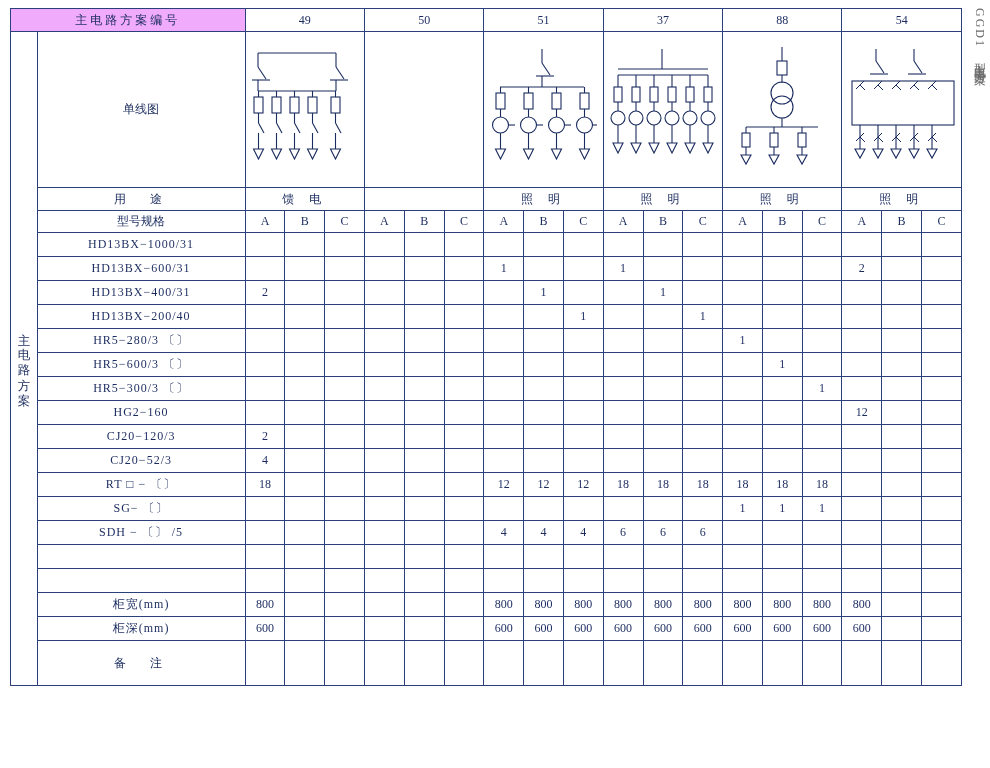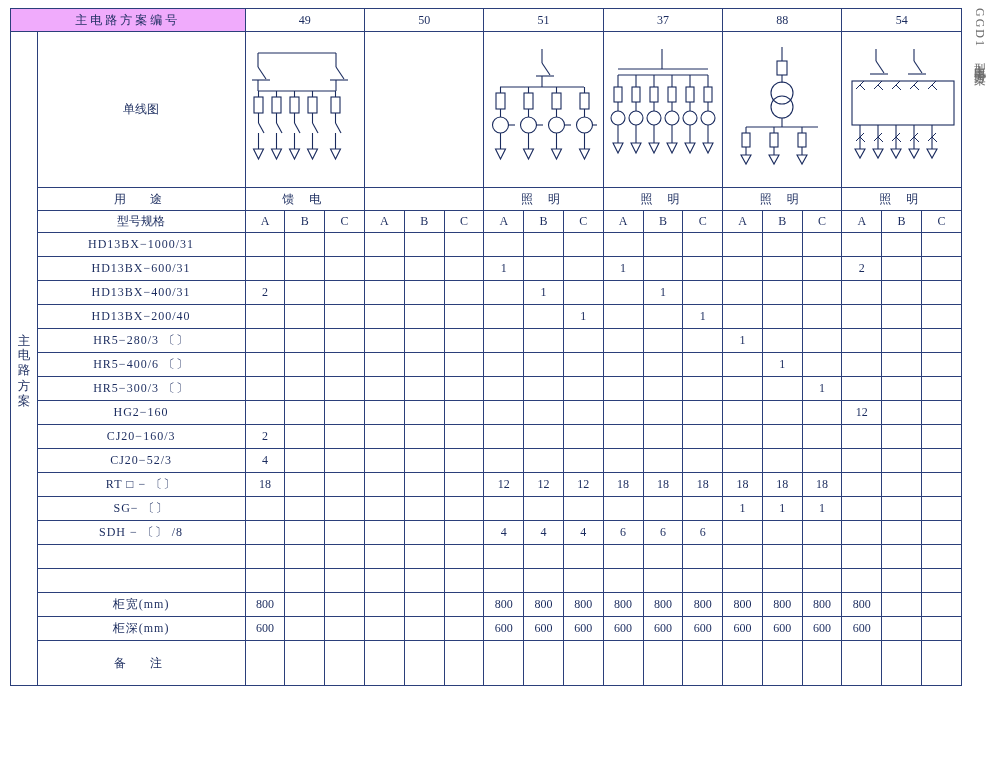--- a/index.html
+++ b/index.html
@@ -518,21 +518,21 @@
       <td></td>
       <td></td>
       <td>1</td>
       <td></td>
       <td></td>
       <td></td>
       <td></td>
       <td></td>
     </tr>
     <tr class="cell-sm">
-      <td class="rowname">HR5−400/6 〔〕</td>
+      <td class="rowname">HR5−600/3 〔〕</td>
       <td></td>
       <td></td>
       <td></td>
       <td></td>
       <td></td>
       <td></td>
       <td></td>
       <td></td>
       <td></td>
       <td></td>
@@ -581,21 +581,21 @@
       <td></td>
       <td></td>
       <td></td>
       <td></td>
       <td></td>
       <td>12</td>
       <td></td>
       <td></td>
     </tr>
     <tr class="cell-sm">
-      <td class="rowname">CJ20−160/3</td>
+      <td class="rowname">CJ20−120/3</td>
       <td>2</td>
       <td></td>
       <td></td>
       <td></td>
       <td></td>
       <td></td>
       <td></td>
       <td></td>
       <td></td>
       <td></td>
@@ -665,21 +665,21 @@
       <td></td>
       <td></td>
       <td>1</td>
       <td>1</td>
       <td>1</td>
       <td></td>
       <td></td>
       <td></td>
     </tr>
     <tr class="cell-sm">
-      <td class="rowname">SDH − 〔〕 /8</td>
+      <td class="rowname">SDH − 〔〕 /5</td>
       <td></td>
       <td></td>
       <td></td>
       <td></td>
       <td></td>
       <td></td>
       <td>4</td>
       <td>4</td>
       <td>4</td>
       <td>6</td>

